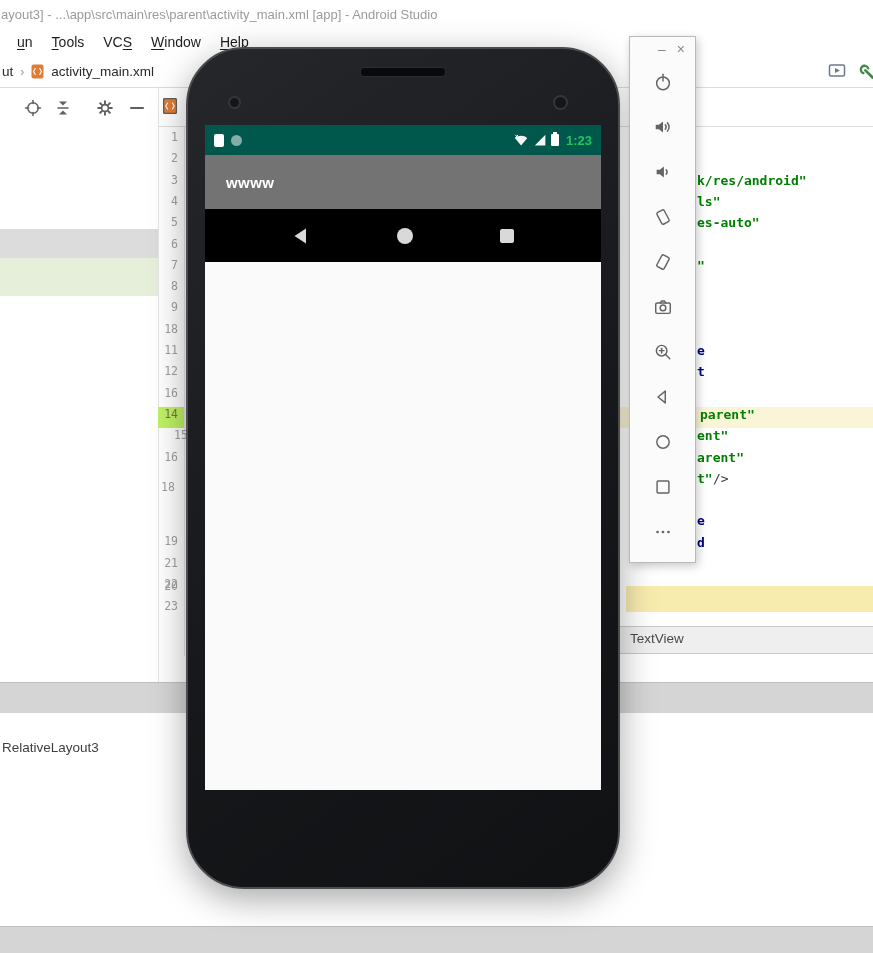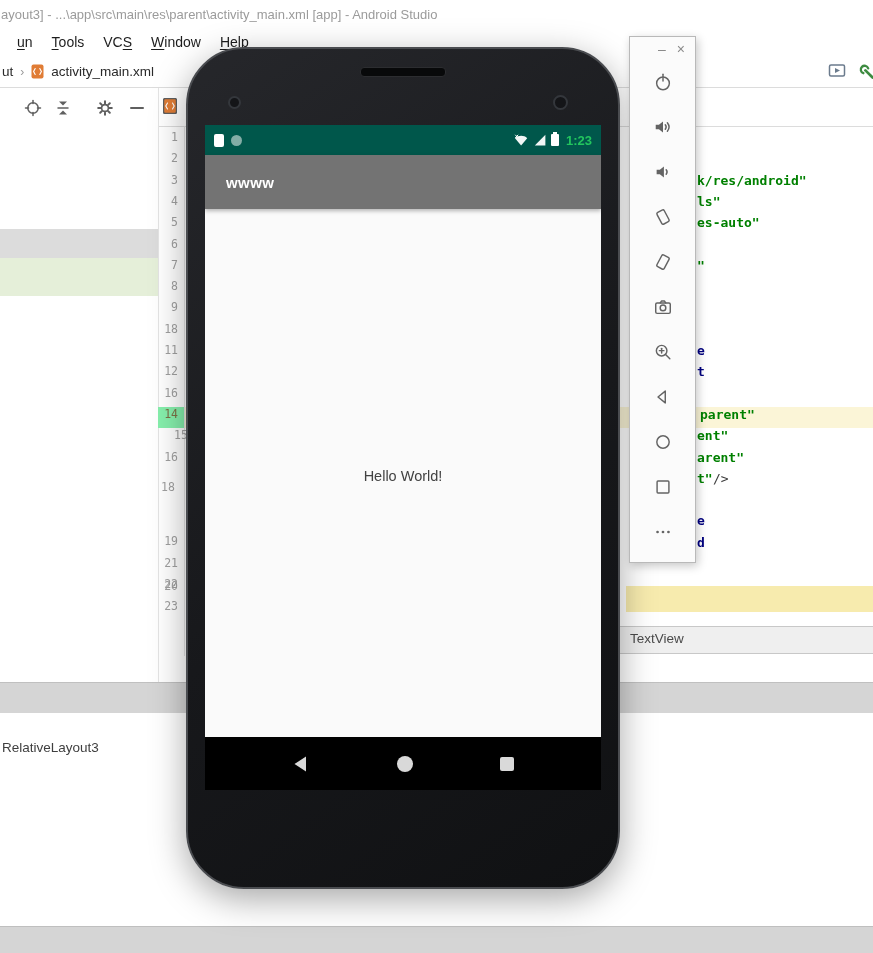--- a/index.html
+++ b/index.html
@@ -25,21 +25,21 @@
 
   .tool-icon{position:absolute;top:99px;width:18px;height:18px;}
   .tool-icon svg{stroke:#5f5f5f;fill:none;stroke-width:1.5;stroke-linecap:round;}
   .tabstrip-line{left:158px;top:126px;width:715px;height:1px;background:#dcdcdc;}
   .left-sep{left:158px;top:88px;width:1px;height:594px;background:#e4e4e4;}
 
   
   .gutter{left:158px;top:130px;width:26px;height:495px;z-index:3;}
   .line-no{position:absolute;width:26px;height:21px;line-height:21px;text-align:right;
     padding-right:6px;box-sizing:border-box;font:11.5px "DejaVu Sans Mono",monospace;color:#a0a0a0;}
-  .line-no.active{background:#86efac;color:#7d7146;}
+  .line-no.active{background:#bef264;color:#7d7146;}
   .gutter-sep{left:184px;top:126px;width:1px;height:530px;background:#e3e3e3;}
 
   .active-row{left:185px;top:407px;width:688px;height:21px;background:#FBF5D7;z-index:1;}
   .code-layer{left:0;top:130px;width:873px;height:510px;z-index:2;}
   .frag{position:absolute;height:21px;line-height:21px;white-space:pre;
     font:700 13px "DejaVu Sans Mono",monospace;}
   .frag.string{color:#008000;}
   .frag.attribute{color:#000080;}
   .frag.plain{color:#3a3a3a;font-weight:400;}
 
@@ -270,23 +270,20 @@
         </span>
         <span class="battery"></span>
         <span class="sb-time">1:23</span>
       </div>
     </div>
 
     <div class="app-bar">
       <span class="app-title">wwww</span>
     </div>
 
-    <div class="content">
-      <div class="hello">Hello World!</div>
-    </div>
 
     <div class="nav-bar">
       <span style="display:inline-flex;">
         <svg width="17" height="18" viewBox="0 0 17 18">
             <polygon points="14,1.5 2.5,9 14,16.5" fill="#d9d9d9"></polygon>
           </svg>
       </span>
       <span class="nav-home"></span>
       <span class="nav-square"></span>
     </div>

